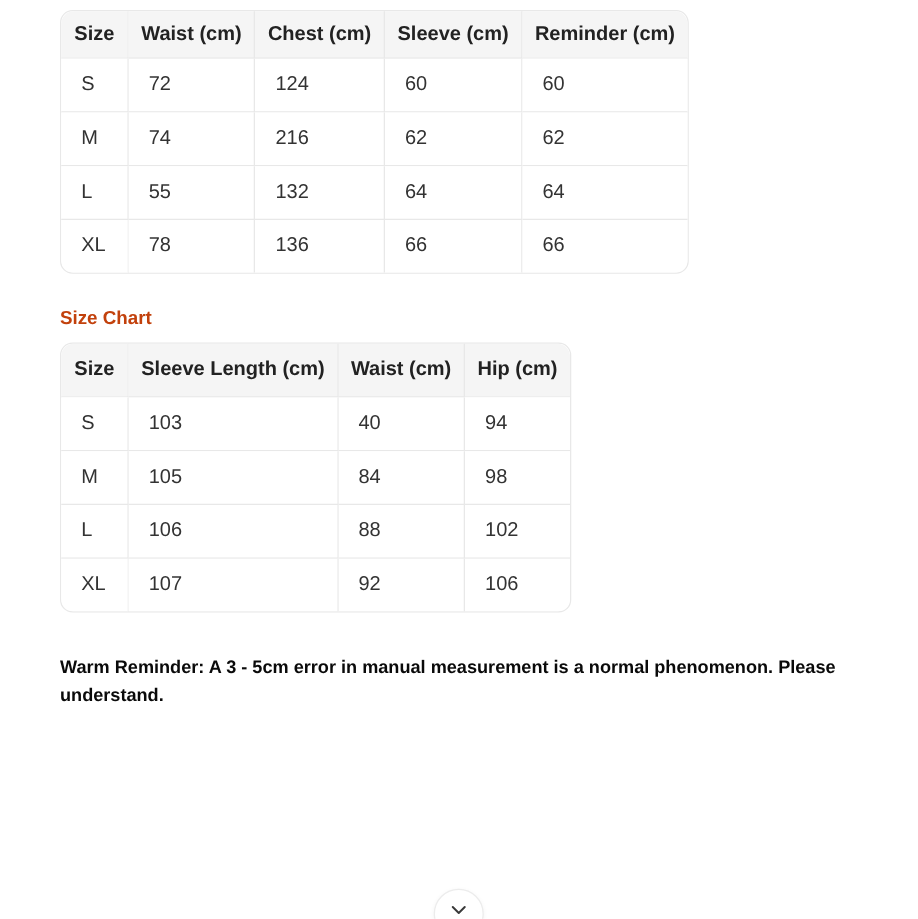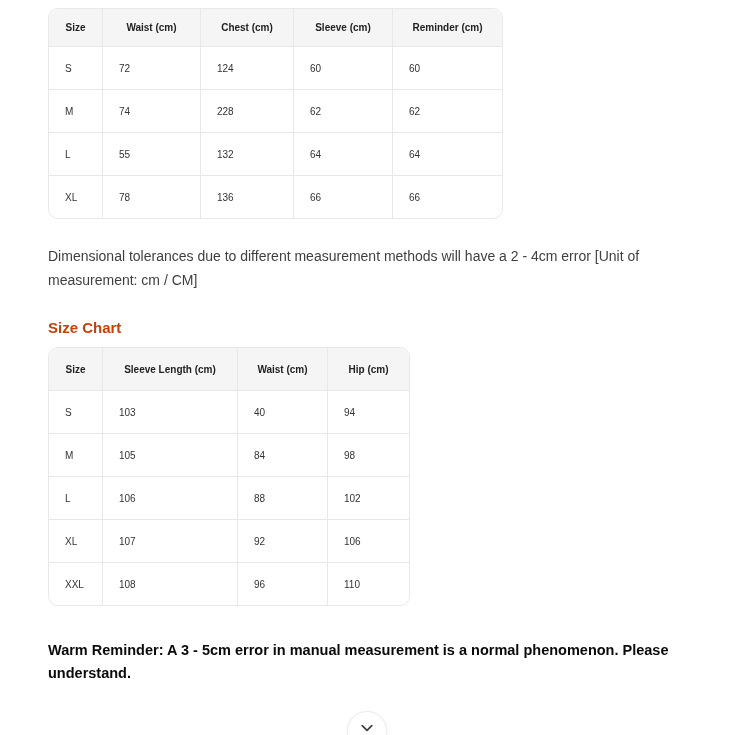--- a/index.html
+++ b/index.html
@@ -18,21 +18,21 @@
   .content {
     padding: 8px 44px 0 48px;
   }
 
   
   table.size-table {
     border-collapse: separate;
     border-spacing: 0;
     border: 1px solid #e8e8e8;
     border-radius: 10px;
-    font-size: 10px;
+    font-size: 16px;
     table-layout: fixed;
   }
   table.size-table th {
     background: #f5f5f5;
     font-weight: 600;
     color: #222222;
     text-align: center;
     height: 37px;
     padding: 0 10px;
     border-bottom: 1px solid #e8e8e8;
@@ -127,42 +127,41 @@
       <tr>
         <td>S</td>
         <td>72</td>
         <td>124</td>
         <td>60</td>
         <td>60</td>
       </tr>
       <tr>
         <td>M</td>
         <td>74</td>
-        <td>228</td>
+        <td>216</td>
         <td>62</td>
         <td>62</td>
       </tr>
       <tr>
         <td>L</td>
         <td>55</td>
         <td>132</td>
         <td>64</td>
         <td>64</td>
       </tr>
       <tr>
         <td>XL</td>
         <td>78</td>
         <td>136</td>
         <td>66</td>
         <td>66</td>
       </tr>
     </tbody>
   </table>
 
-  <p class="tolerance-note">Dimensional tolerances due to different measurement methods will have a 2 - 4cm error [Unit of measurement: cm / CM]</p>
 
 
   <h3 class="size-chart-heading">Size Chart</h3>
 
   <table class="size-table tall-header table-gap">
     <colgroup>
       <col style="width:54px">
         <col style="width:135px">
         <col style="width:90px">
         <col style="width:81px">
@@ -193,26 +192,20 @@
         <td>106</td>
         <td>88</td>
         <td>102</td>
       </tr>
       <tr>
         <td>XL</td>
         <td>107</td>
         <td>92</td>
         <td>106</td>
       </tr>
-      <tr>
-        <td>XXL</td>
-        <td>108</td>
-        <td>96</td>
-        <td>110</td>
-      </tr>
     </tbody>
   </table>
 
   <p class="warm-reminder bottom">Warm Reminder: A 3 - 5cm error in manual measurement is a normal phenomenon. Please understand.</p>
 
 </div>
 
 <div class="expand-button" role="button" aria-label="Expand">
   <span>
     <svg width="16" height="16" viewBox="0 0 16 16">

